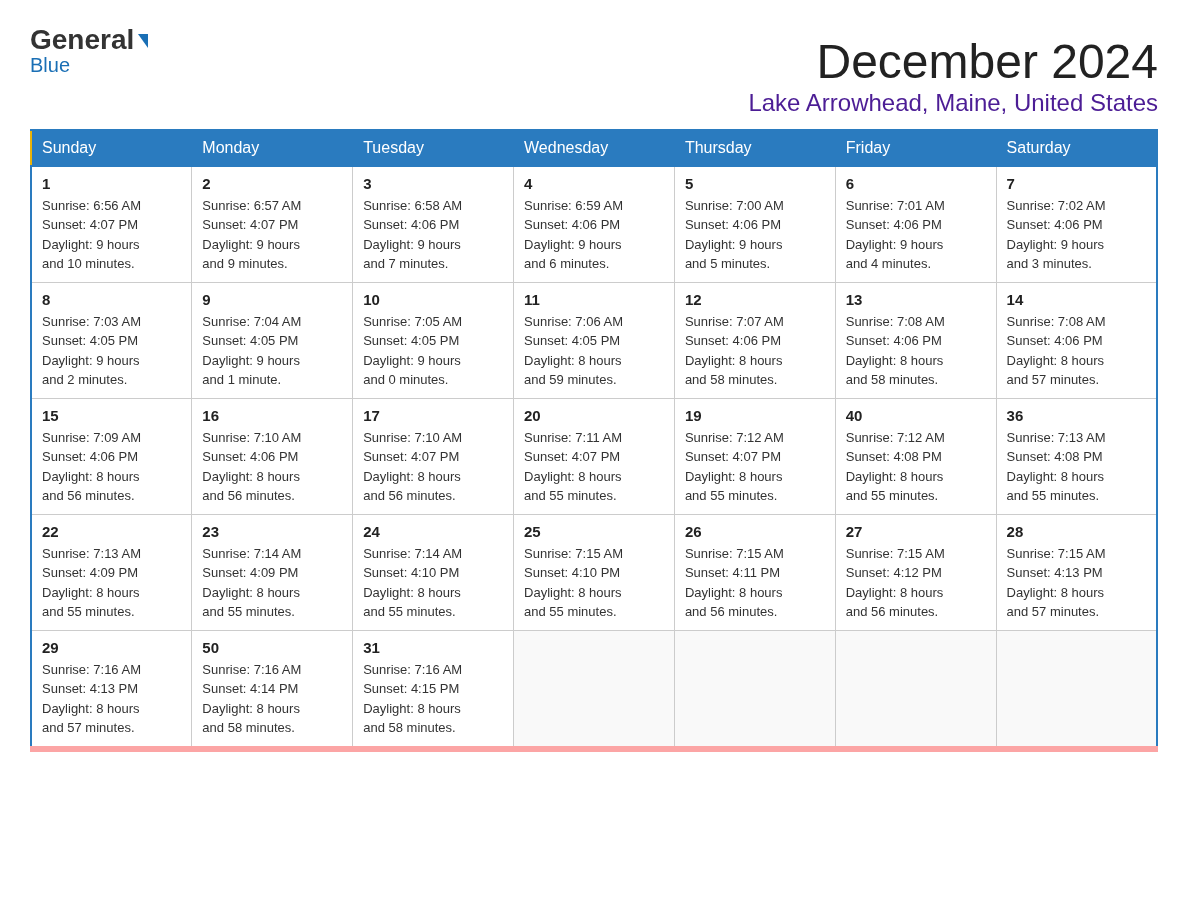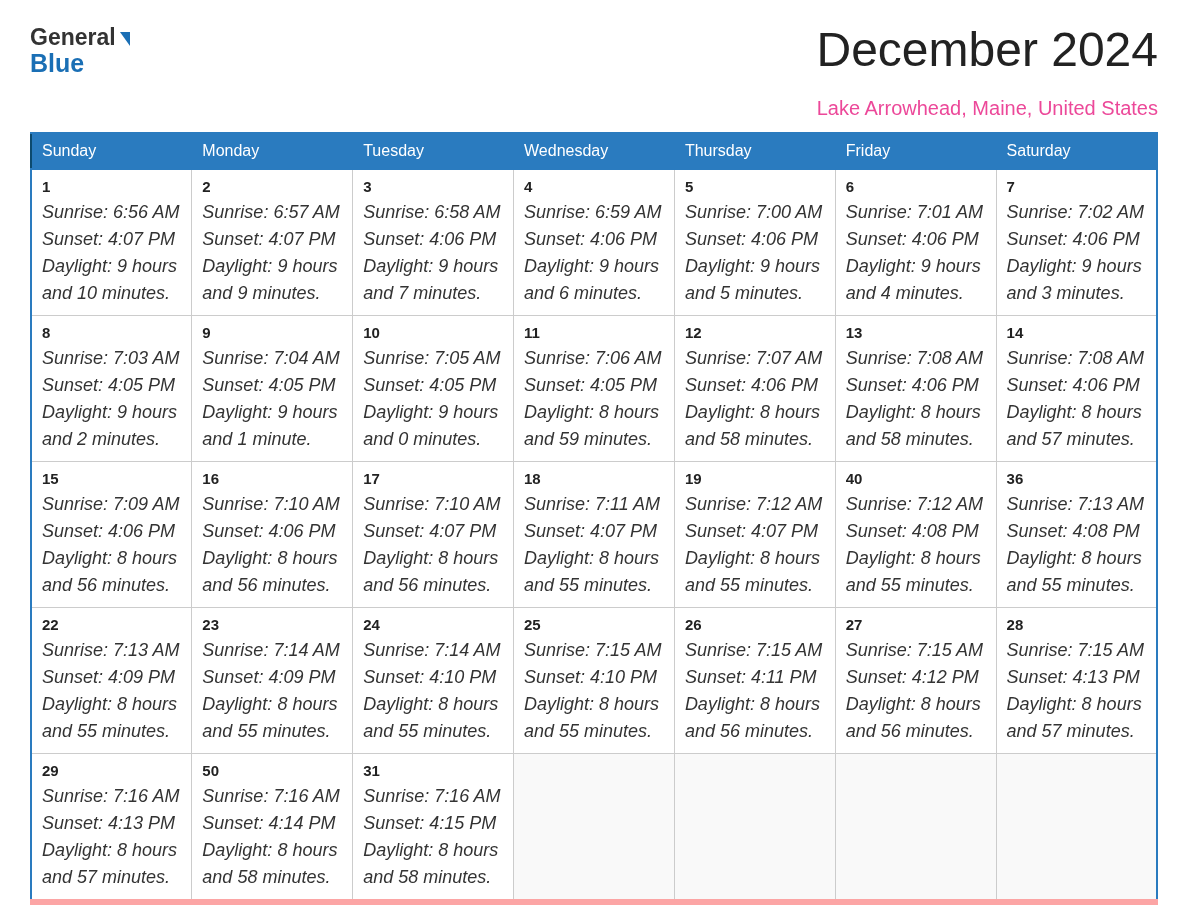--- a/index.html
+++ b/index.html
@@ -15,56 +15,57 @@
       justify-content: space-between;
       align-items: flex-start;
       margin-bottom: 12px;
     }
     .logo {
       display: flex;
       flex-direction: column;
       align-items: flex-start;
     }
     .logo-text {
-      font-size: 23px;
+      font-size: 28px;
       font-weight: bold;
       color: #333;
       display: flex;
       align-items: center;
       gap: 2px;
     }
     .logo-general { color: #333; }
     .logo-arrow {
       display: inline-block;
       width: 0;
       height: 0;
       border-left: 10px solid transparent;
       border-top: 14px solid #1a6fb5;
       margin-left: 2px;
       margin-top: 2px;
     }
     .logo-blue {
       color: #1a6fb5;
-      font-size: 25px;
-      font-weight: bold;
+      font-size: 20px;
+      font-weight: normal;
       margin-top: -2px;
     }
     .title-block {
       text-align: right;
     }
     .main-title {
       font-size: 48px;
       font-weight: normal;
       color: #222;
       line-height: 1.1;
+      margin-top: 12px;
     }
     .subtitle {
-      font-size: 20px;
-      color: #ec4899;
-      margin-top: 20px;
+      font-size: 24px;
+      color: #4c1d95;
+      margin-top: 0;
     }
     .calendar {
       width: 100%;
       border-collapse: collapse;
       margin-top: 8px;
     }
     .calendar thead tr th {
       background: #2a7bbf;
       color: #fff;
       padding: 8px 10px;
@@ -86,36 +87,35 @@
       background: #f9f9f9;
     }
     .day-number {
       font-size: 15px;
       font-weight: bold;
       display: block;
       margin-bottom: 4px;
       color: #222;
     }
     .day-info {
-      font-size: 18px;
+      font-size: 13px;
       line-height: 1.5;
       color: #333;
-      font-style: italic;
     }
     .calendar tbody tr:last-child td {
       border-bottom: 6px solid #fca5a5;
     }
     .calendar tbody tr td:first-child {
       border-left: 2px solid #2a7bbf;
     }
     .calendar tbody tr td:last-child {
       border-right: 2px solid #2a7bbf;
     }
     .calendar thead tr th:first-child {
-      border-left: 2px solid #0c4a6e;
+      border-left: 2px solid #eab308;
     }
     .calendar thead tr th:last-child {
       border-right: 2px solid #2a7bbf;
       margin-top: 28px;
     }
     .calendar thead tr th {
       border-top: 2px solid #2a7bbf;
       border-bottom: 2px solid #2a7bbf;
     }
     .row-border-top td {
@@ -221,21 +221,21 @@
         </td>
         <td>
           <span class="day-number">16</span>
           <div class="day-info">Sunrise: 7:10 AM<br>Sunset: 4:06 PM<br>Daylight: 8 hours<br>and 56 minutes.</div>
         </td>
         <td>
           <span class="day-number">17</span>
           <div class="day-info">Sunrise: 7:10 AM<br>Sunset: 4:07 PM<br>Daylight: 8 hours<br>and 56 minutes.</div>
         </td>
         <td>
-          <span class="day-number">18</span>
+          <span class="day-number">20</span>
           <div class="day-info">Sunrise: 7:11 AM<br>Sunset: 4:07 PM<br>Daylight: 8 hours<br>and 55 minutes.</div>
         </td>
         <td>
           <span class="day-number">19</span>
           <div class="day-info">Sunrise: 7:12 AM<br>Sunset: 4:07 PM<br>Daylight: 8 hours<br>and 55 minutes.</div>
         </td>
         <td>
           <span class="day-number">40</span>
           <div class="day-info">Sunrise: 7:12 AM<br>Sunset: 4:08 PM<br>Daylight: 8 hours<br>and 55 minutes.</div>
         </td>

